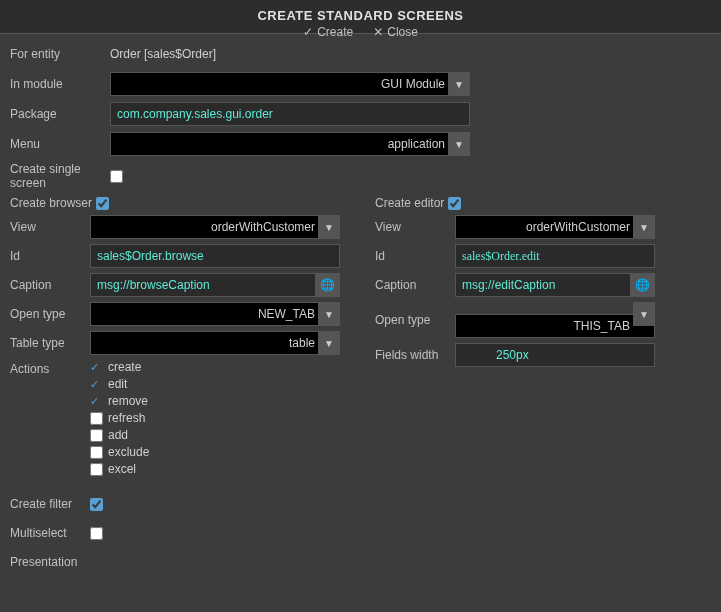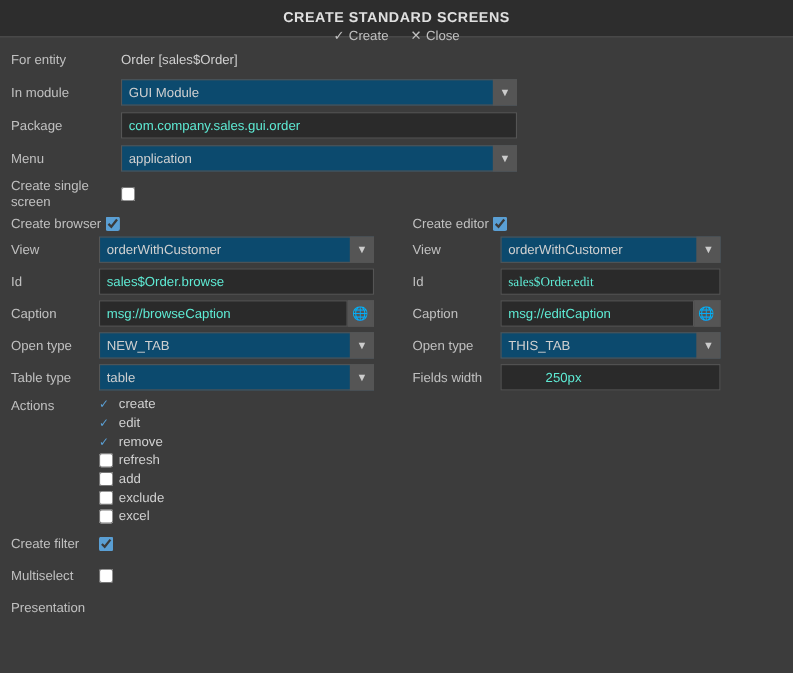--- a/index.html
+++ b/index.html
@@ -73,29 +73,30 @@
       height: 24px;
       outline: none;
     }
     .input-wide { width: 360px; }
     .select-wrapper {
       position: relative;
       display: inline-flex;
       align-items: center;
     }
     .select-field {
-      background: #0c4a6e;
+      background: #000000;
       border: 1px solid #555;
       color: #d0d0d0;
       font-size: 12px;
       padding: 3px 24px 3px 6px;
       height: 24px;
       outline: none;
       appearance: none;
       cursor: pointer;
+      text-align: right;
     }
     .select-wide { width: 360px; }
     .select-arrow {
       position: absolute;
       right: 0;
       top: 0;
       height: 24px;
       width: 22px;
       background: #555;
       display: flex;
@@ -157,21 +158,21 @@
       display: flex;
       align-items: center;
       justify-content: center;
       cursor: pointer;
       color: #ccc;
       font-size: 12px;
     }
     .actions-section {
       display: flex;
       align-items: flex-start;
-      margin-bottom: 6px;
+      margin-bottom: 16px;
     }
     .actions-label {
       width: 80px;
       color: #c0c0c0;
       font-size: 12px;
       flex-shrink: 0;
       padding-top: 2px;
     }
     .actions-list {
       display: flex;
@@ -371,21 +372,21 @@
         <span class="col-label">Caption</span>
         <div class="input-with-icon">
           <input class="input-field" style="width: 176px;" type="text" value="msg://editCaption">
           <div class="input-icon-btn">🌐</div>
         </div>
       </div>
 
       <div class="col-form-row">
         <span class="col-label">Open type</span>
         <div class="select-wrapper">
-          <select class="select-field" style="width:200px;">
+          <select class="select-field" style="width:200px;margin-top:12px;">
             <option>THIS_TAB</option>
           </select>
           <span class="select-arrow">▼</span>
         </div>
       </div>
 
       <div class="col-form-row">
         <span class="col-label">Fields width</span>
         <input class="input-field" style="width: 200px; padding-left: 40px;" type="text" value="250px">
       </div>

